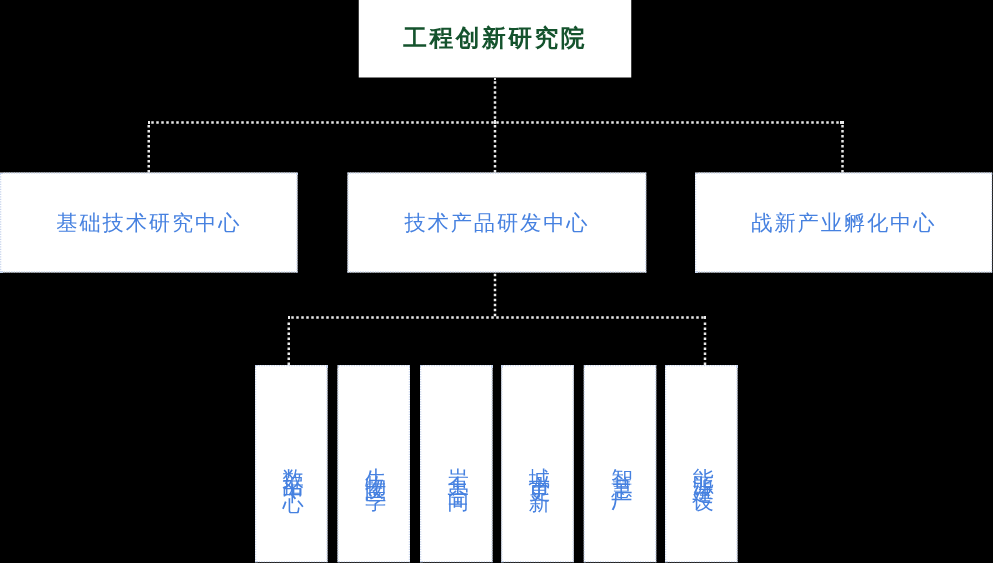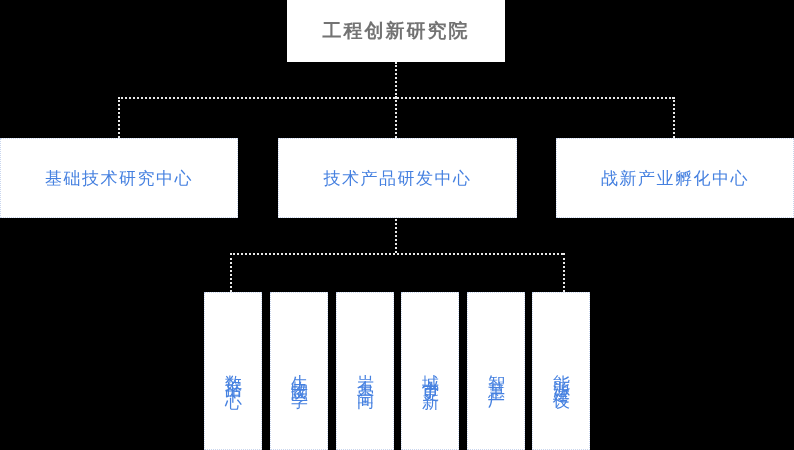--- a/index.html
+++ b/index.html
@@ -34,21 +34,21 @@
     border: 1px dotted #c9d6ee;
   }
 
   .node-root {
     left: 287px;
     top: 0px;
     width: 218px;
     height: 62px;
     font-size: 19px;
     font-weight: bold;
-    color: #737373;
+    color: #14532d;
     letter-spacing: 2px;
   }
 
   .node-center {
     top: 138px;
     height: 80px;
     font-size: 17px;
     font-weight: normal;
     color: #4681e0;
     letter-spacing: 1.5px;

